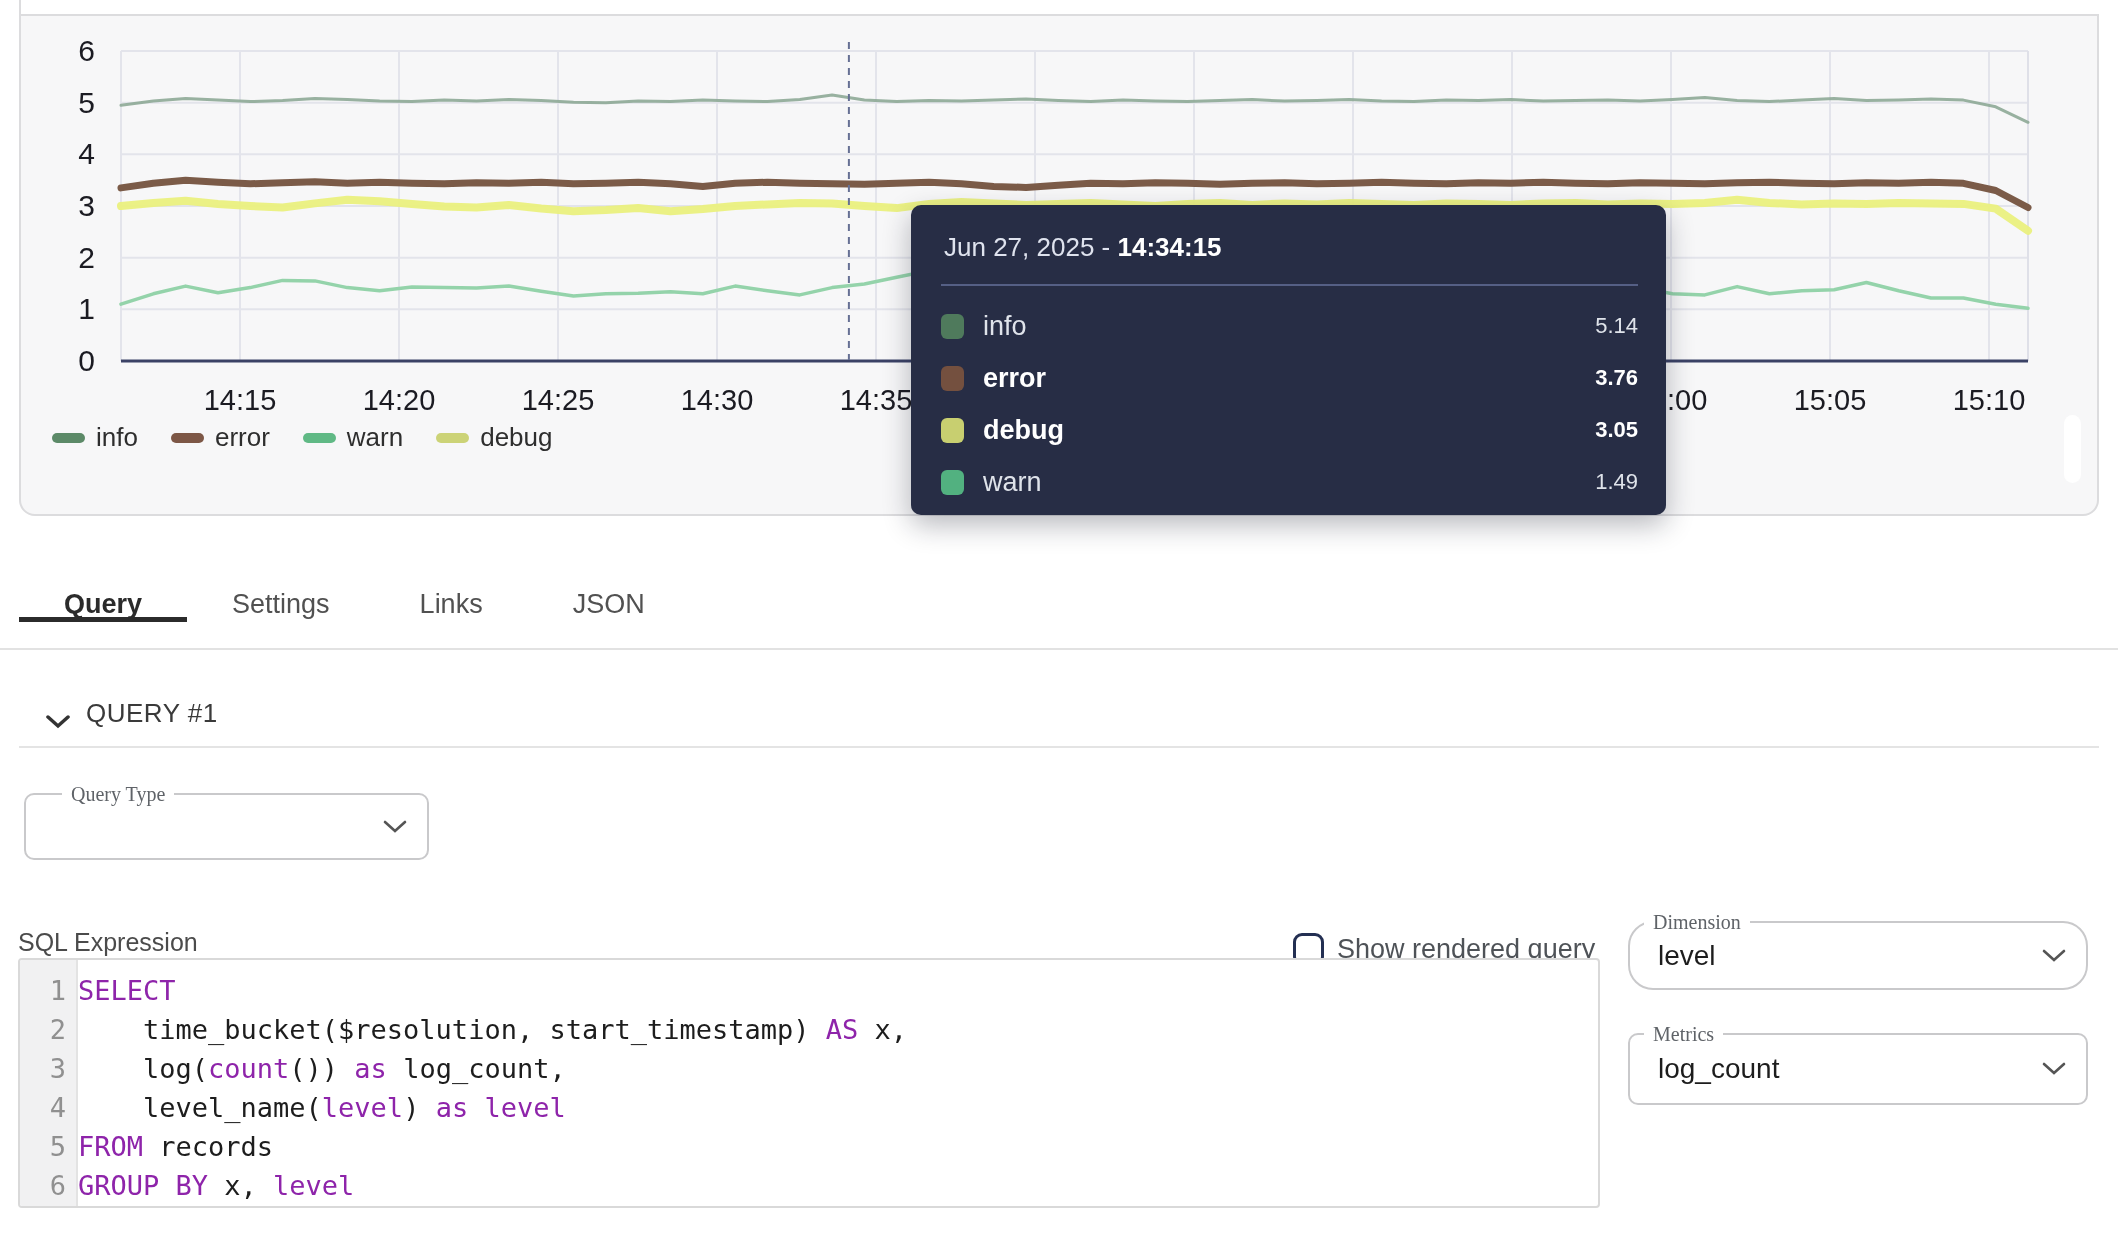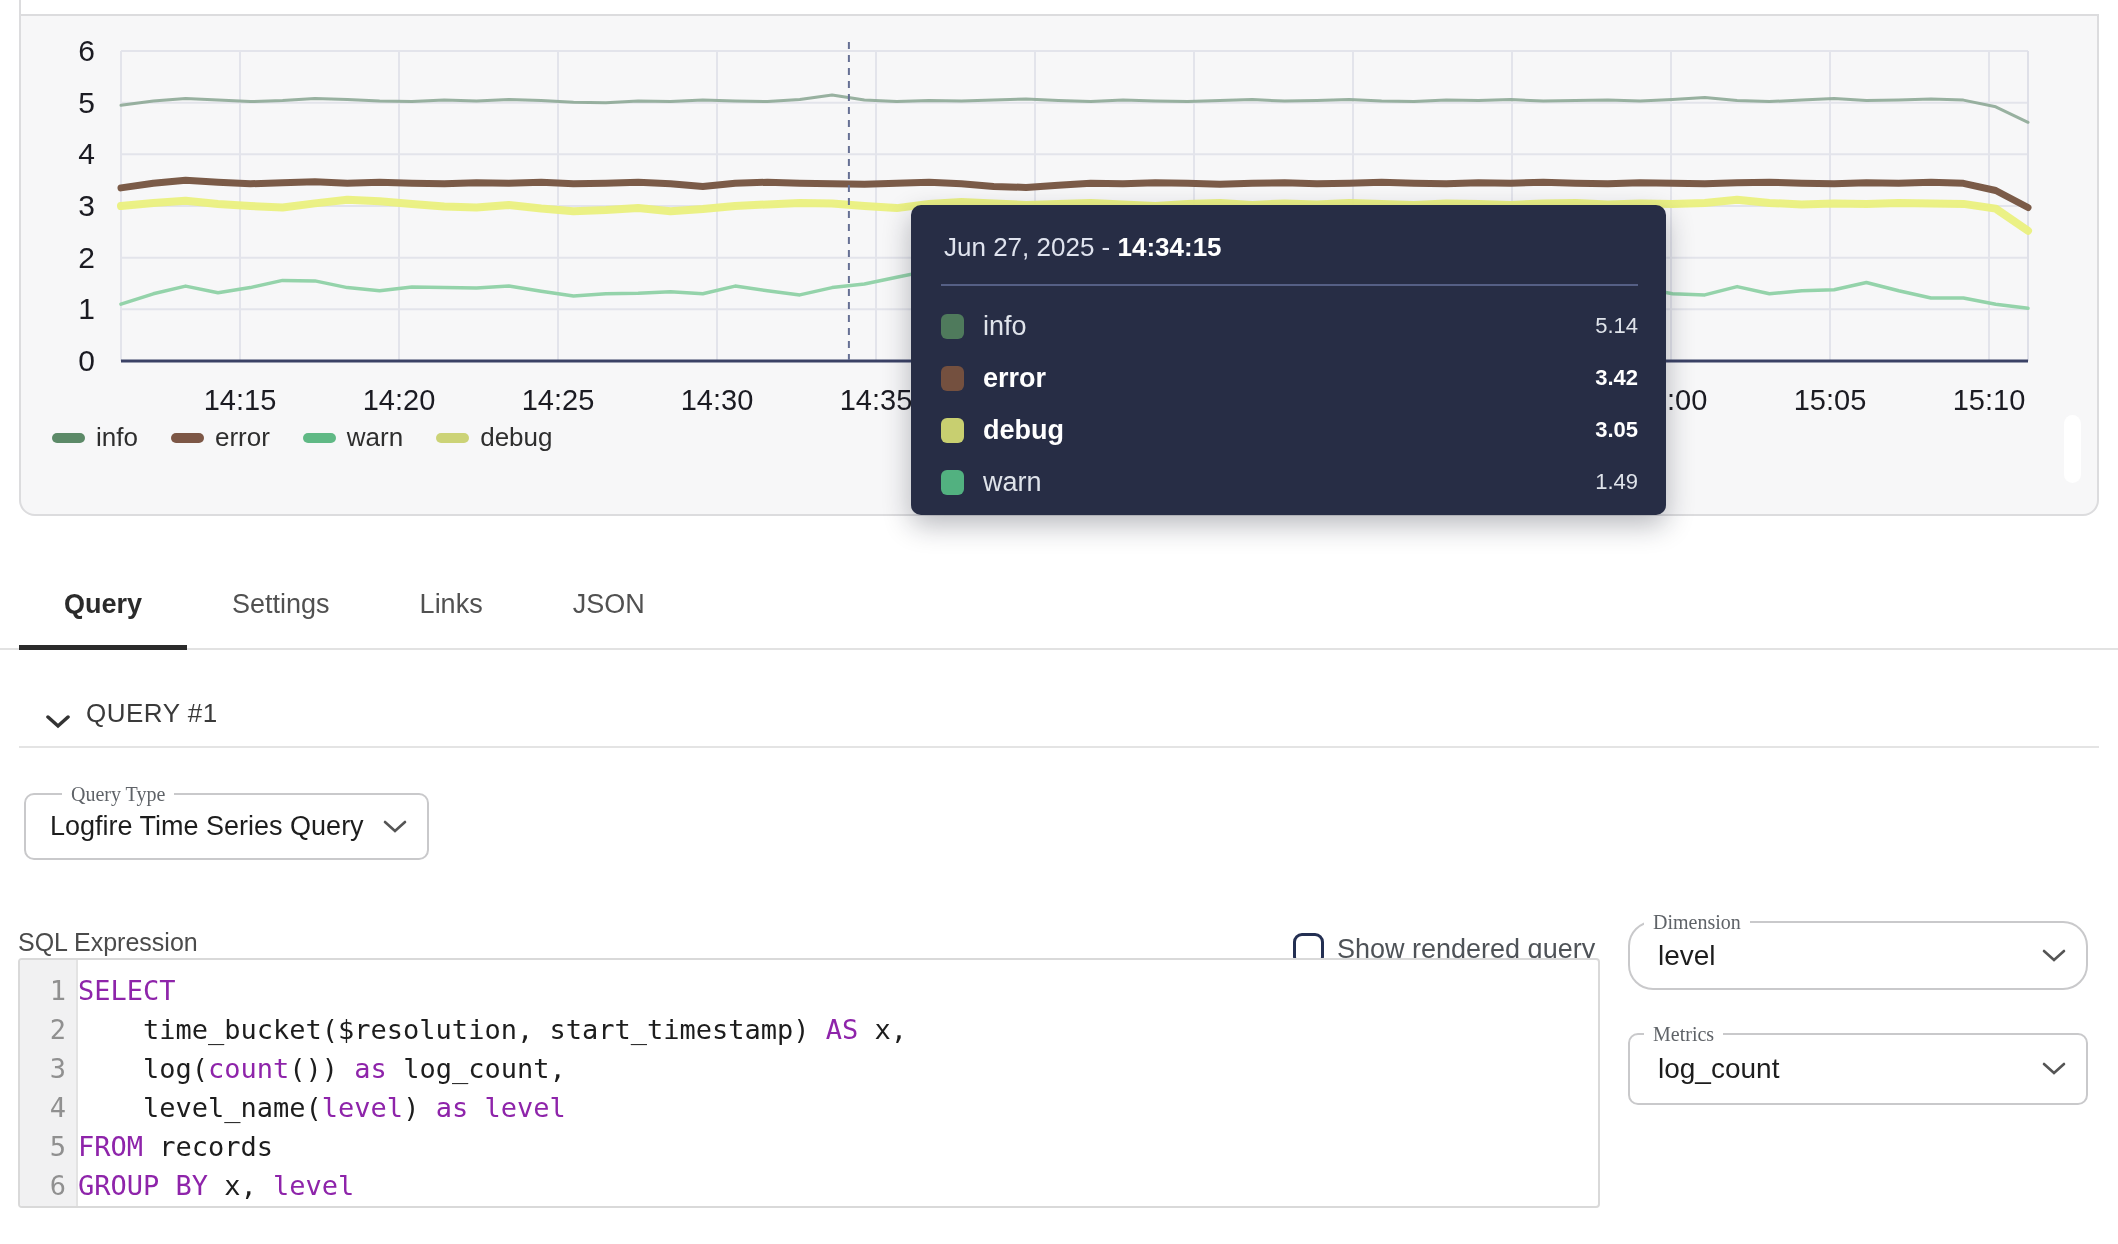--- a/index.html
+++ b/index.html
@@ -31,21 +31,21 @@
   .tt-rows { margin-top:14px; }
   .tt-row { display:flex; align-items:center; height:52px; }
   .tt-swatch { width:23px; height:25px; border-radius:6px; flex:0 0 auto; }
   .tt-label { margin-left:19px; font-size:27px; color:#dfe3ea; }
   .tt-value { margin-left:auto; font-size:22px; color:#dfe3ea; }
   .tt-row.bold .tt-label, .tt-row.bold .tt-value { font-weight:700; color:#ffffff; }
 
   
   .tabs-bar { position:absolute; left:0; top:560px; width:2118px; height:90px;
     border-bottom:2px solid #e2e2e2; }
-  .tabs { display:flex; margin-left:19px; height:100%; }
+  .tabs { display:flex; margin-left:19px; height:100%;align-items:center; }
   .tab { padding:0 45px; display:flex; align-items:center; font-size:27px; color:#515151;
     position:relative; cursor:pointer; }
   .tab.active { font-weight:700; color:#2b2b2b; }
   .tab.active::after { content:""; position:absolute; left:0; right:0; bottom:-2px; height:5px;
     background:#2b2b2b; }
 
   
   .query-head { position:absolute; left:46px; top:698px; display:flex; align-items:flex-end; gap:16px; }
   .query-head .chev { display:flex; }
   .query-title { font-size:26px; color:#3a3a3a; letter-spacing:0.5px; }
@@ -168,21 +168,21 @@
     <div class="tt-divider"></div>
     <div class="tt-rows" id="tt-rows">
         <div class="tt-row">
           <span class="tt-swatch" style="background: rgb(79, 122, 92);"></span>
           <span class="tt-label">info</span>
           <span class="tt-value">5.14</span>
         </div>
         <div class="tt-row bold">
           <span class="tt-swatch" style="background: rgb(116, 80, 63);"></span>
           <span class="tt-label">error</span>
-          <span class="tt-value">3.42</span>
+          <span class="tt-value">3.76</span>
         </div>
         <div class="tt-row bold">
           <span class="tt-swatch" style="background: rgb(200, 207, 112);"></span>
           <span class="tt-label">debug</span>
           <span class="tt-value">3.05</span>
         </div>
         <div class="tt-row">
           <span class="tt-swatch" style="background: rgb(82, 177, 128);"></span>
           <span class="tt-label">warn</span>
           <span class="tt-value">1.49</span>
@@ -204,21 +204,20 @@
       <svg width="24" height="14" viewBox="0 0 24 14">
           <path d="M2 2 L12 11 L22 2" fill="none" stroke="#333" stroke-width="3.5" stroke-linecap="round"></path>
         </svg>
     </span>
     <span class="query-title">QUERY #1</span>
   </div>
   <div class="query-divider"></div>
 
   <div class="select-box" id="query-type-box">
     <span class="select-label">Query Type</span>
-    <span class="select-value">Logfire Time Series Query</span>
     <span class="select-chevron">
       <svg width="24" height="14" viewBox="0 0 24 14">
           <path d="M2 2 L12 11 L22 2" fill="none" stroke="#555" stroke-width="2.6" stroke-linecap="round"></path>
         </svg>
     </span>
   </div>
 
   <div class="sql-label">SQL Expression</div>
 
   <div class="show-rendered">

